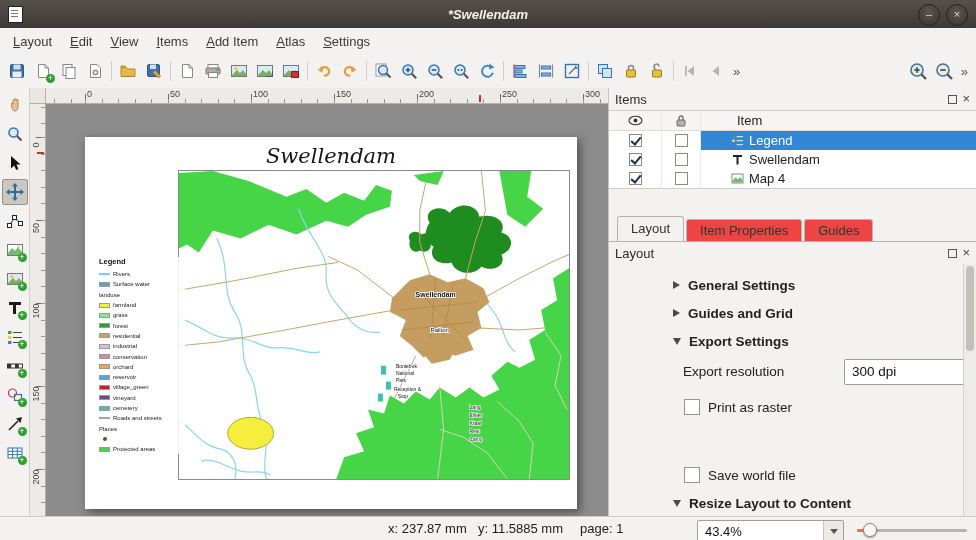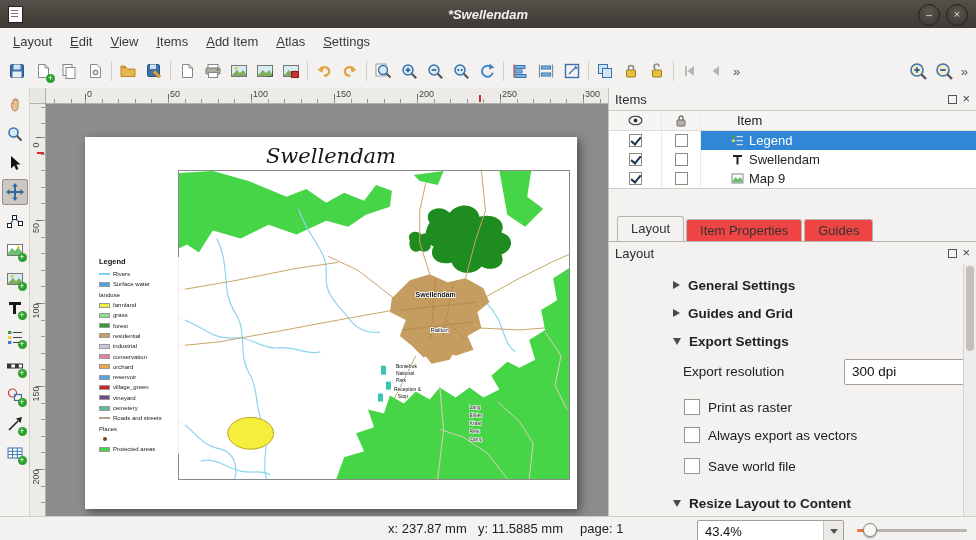--- a/index.html
+++ b/index.html
@@ -680,21 +680,21 @@
             <span class="cb checked"></span>
           </div>
         <div class="c2">
             <span class="cb"></span>
           </div>
         <div class="c3">
           <svg width="13" height="13">
               <rect x="1" y="2" width="11" height="9" fill="#fff" stroke="#888"></rect>
               <path d="M1.5,9 L4.5,5 L7,7.5 L9,5 L11.5,8 V10.5 H1.5 Z" fill="#6fbf6f"></path>
             </svg>
-          <span>Map 9</span>
+          <span>Map 4</span>
         </div>
       </div>
     </div>
 
     <div class="tabbar">
       <div class="tab active">Layout</div>
       <div class="tab">Item Properties</div>
       <div class="tab">Guides</div>
     </div>
 
@@ -728,25 +728,21 @@
             <div class="spin-up"></div>
             <div class="spin-dn"></div>
           </div>
         </div>
       </div>
 
       <div class="cbrow" style="top:134px">
         <span class="cbx"></span>
         <span>Print as raster</span>
       </div>
-      <div class="cbrow" style="top:162px">
-        <span class="cbx"></span>
-        <span>Always export as vectors</span>
-      </div>
-      <div class="cbrow" style="top:193px">
+      <div class="cbrow" style="top:202px">
         <span class="cbx"></span>
         <span>Save world file</span>
       </div>
 
       <div class="sect" style="top:226px">
         <span class="tri-d"></span>
         <span>Resize Layout to Content</span>
       </div>
     </div>
     <div class="sbar">

